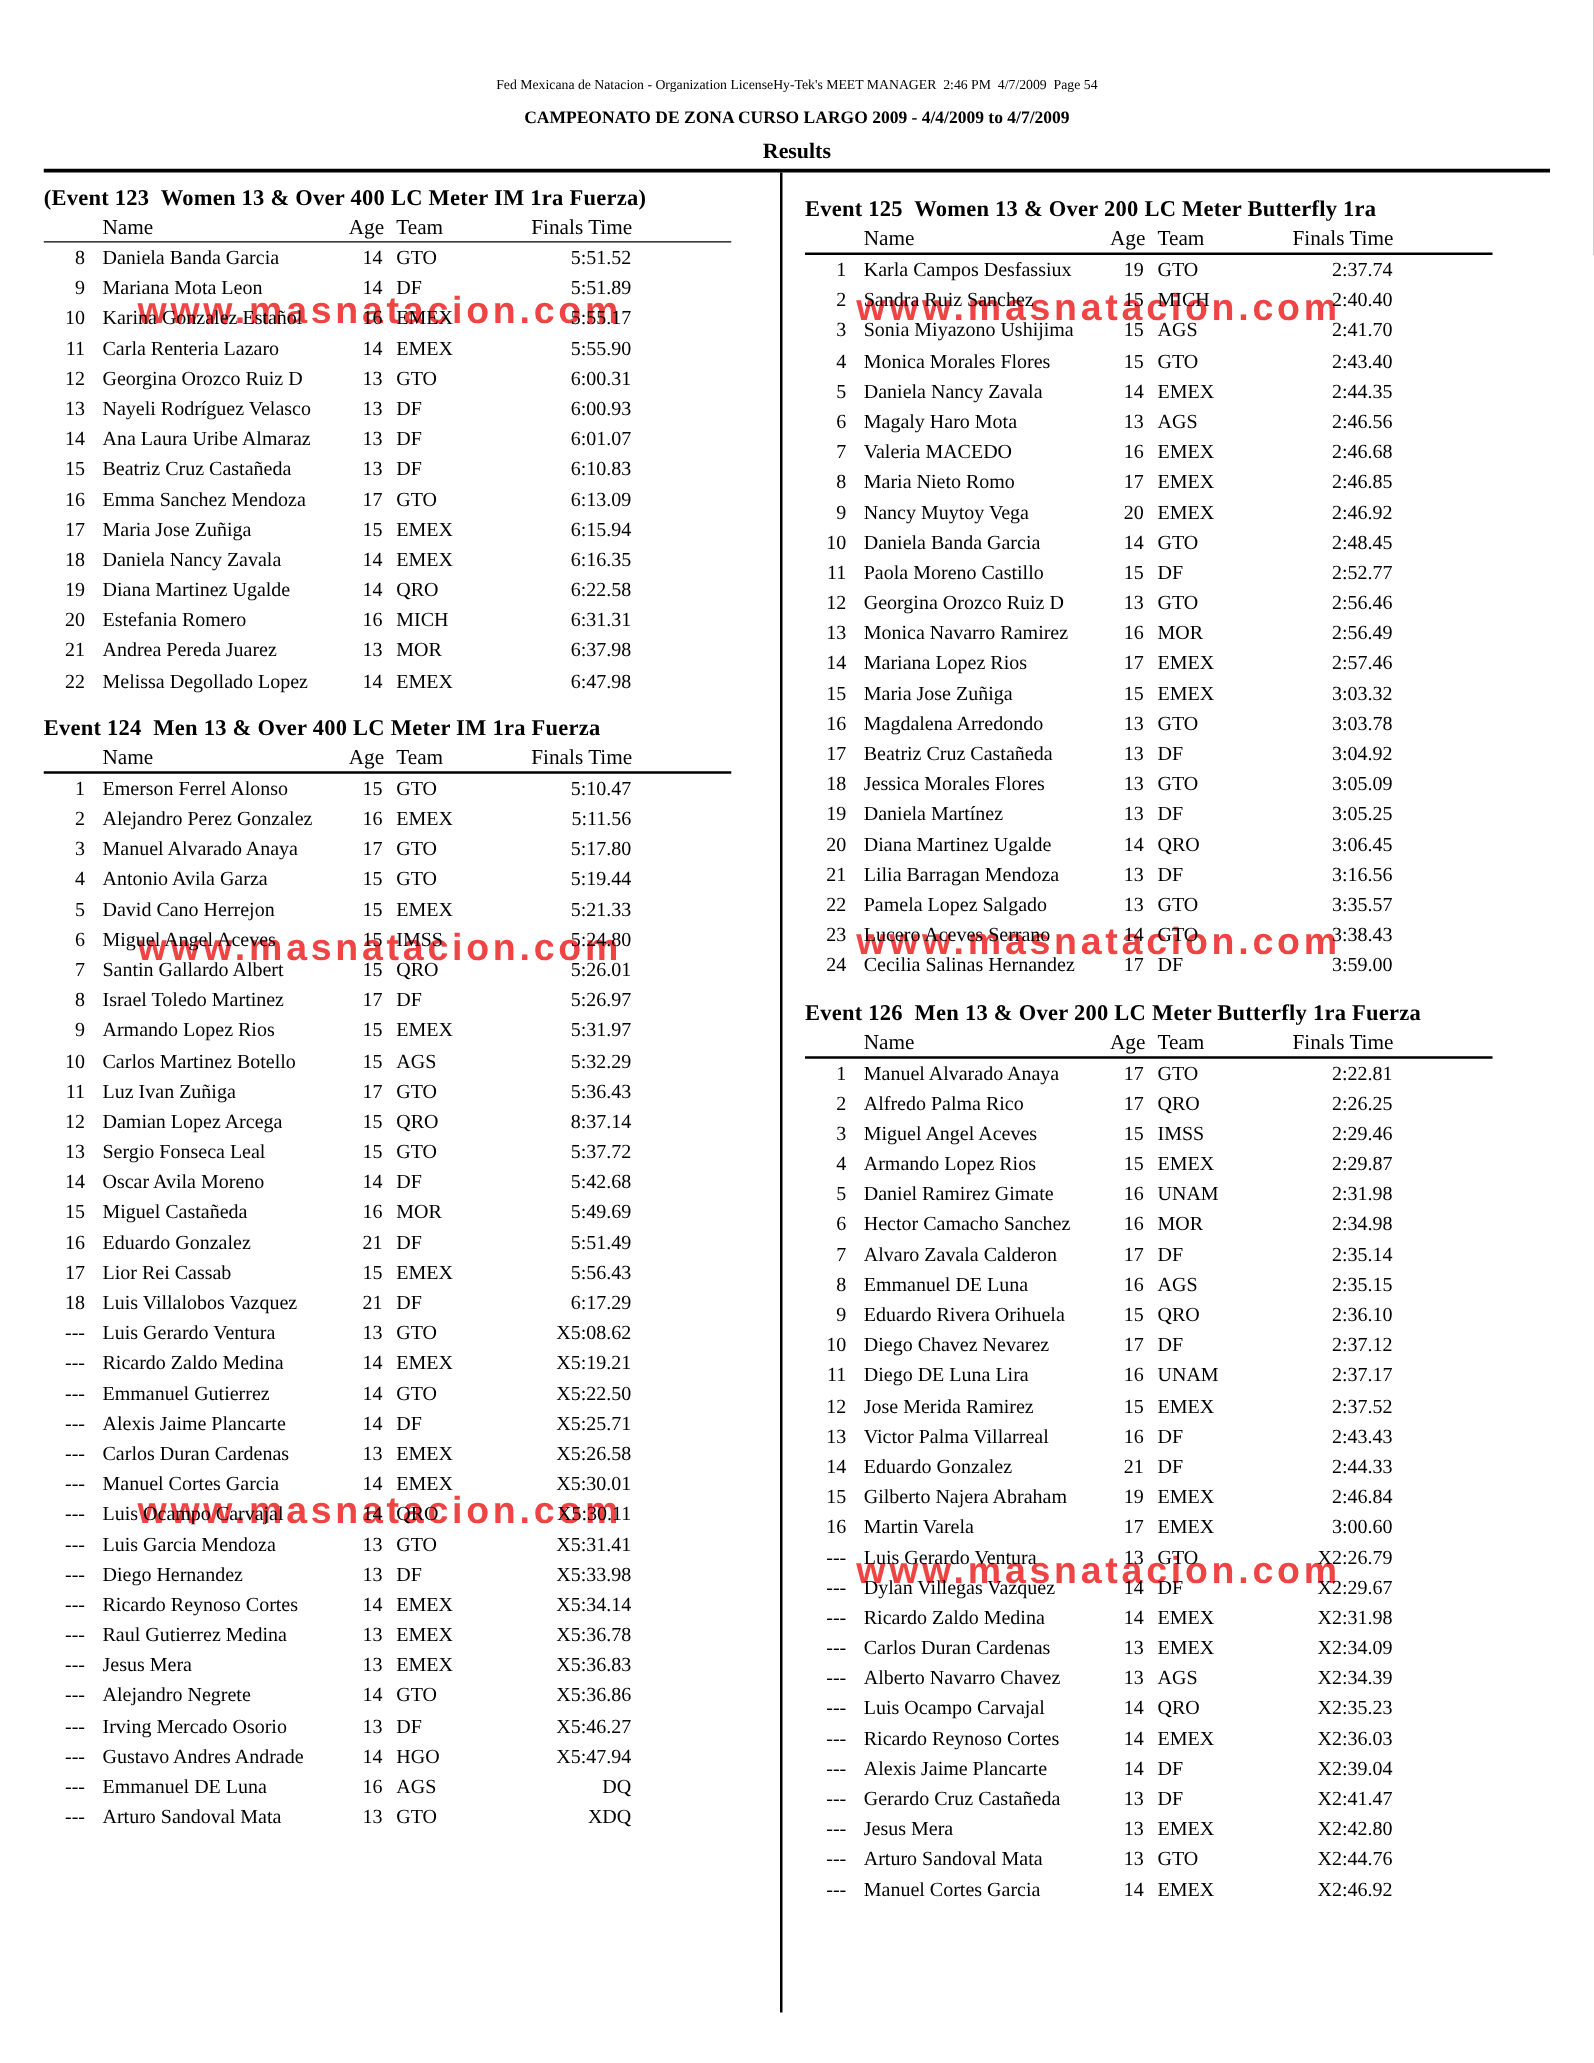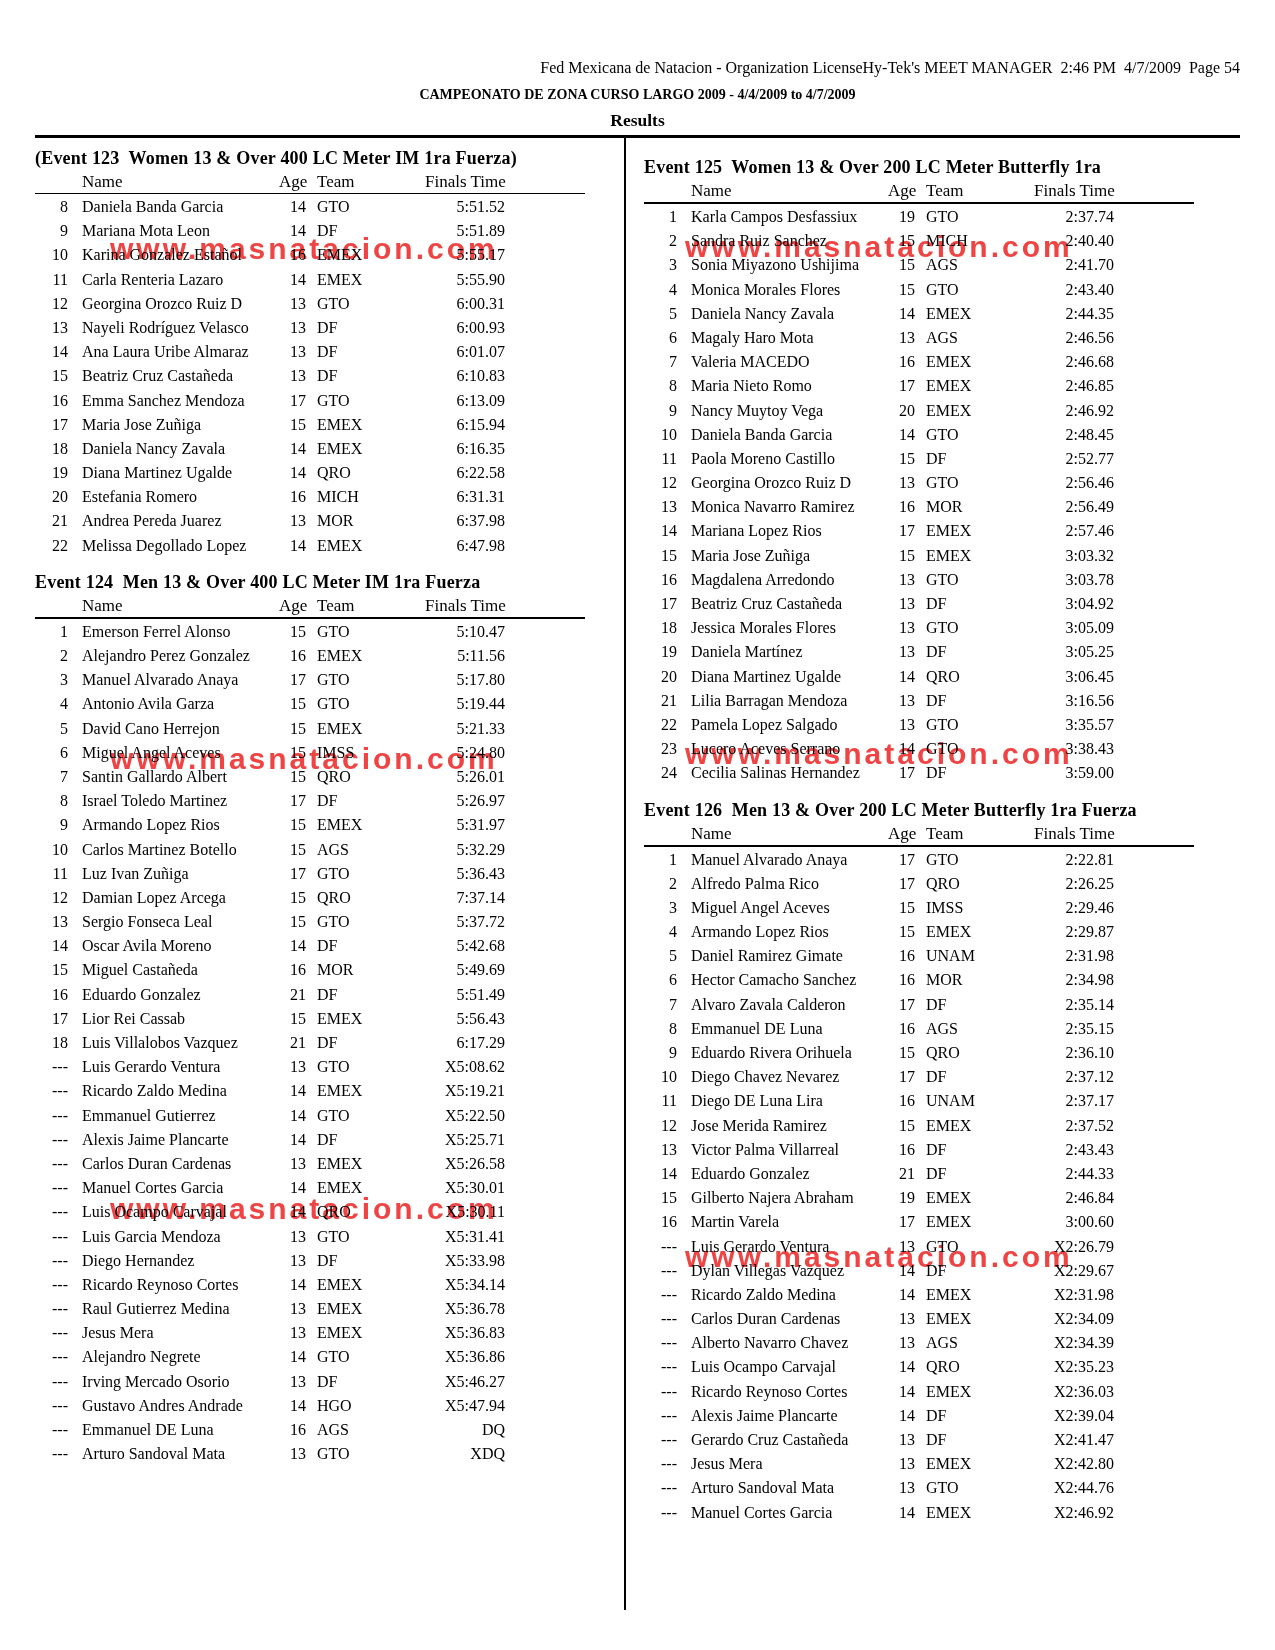--- a/index.html
+++ b/index.html
@@ -7,21 +7,21 @@
     position:relative;
     width:1275px;height:1650px;
     background:#ffffff;
     margin:0 auto;
     font-family:"Liberation Serif","DejaVu Serif",serif;
     color:#000;
     overflow:hidden;
   }
   
   .pagehead{padding:58px 35px 0 35px;position:relative;z-index:1;}
-  .pagehead-row{display:flex;justify-content:flex-end;font-size:16px;line-height:20px;white-space:pre;}
+  .pagehead-row{display:flex;justify-content:center;font-size:11px;line-height:20px;white-space:pre;}
   .meet-title{text-align:center;font-weight:bold;font-size:14px;line-height:24px;margin-top:5px;white-space:pre;}
   .results-label{text-align:center;font-weight:bold;font-size:17.5px;line-height:22px;margin-top:2px;}
   .top-rule{height:3px;background:#000;margin:4px 35px 0 35px;}
   
   .content{display:flex;padding:0 0 0 35px;position:relative;z-index:1;}
   .col{width:550px;}
   .col-left{padding-top:8px;}
   .col-right{padding-top:17px;}
   .divider{width:2px;background:#000;height:1472px;margin-left:39px;margin-right:18px;flex:none;}
   
@@ -274,21 +274,21 @@
               <span class="c-name">Luz Ivan Zuñiga</span>
               <span class="c-age">17</span>
               <span class="c-team">GTO</span>
               <span class="c-time">5:36.43</span>
             </div>
             <div class="trow">
               <span class="c-rank">12</span>
               <span class="c-name">Damian Lopez Arcega</span>
               <span class="c-age">15</span>
               <span class="c-team">QRO</span>
-              <span class="c-time">7:37.14</span>
+              <span class="c-time">8:37.14</span>
             </div>
             <div class="trow">
               <span class="c-rank">13</span>
               <span class="c-name">Sergio Fonseca Leal</span>
               <span class="c-age">15</span>
               <span class="c-team">GTO</span>
               <span class="c-time">5:37.72</span>
             </div>
             <div class="trow">
               <span class="c-rank">14</span>

